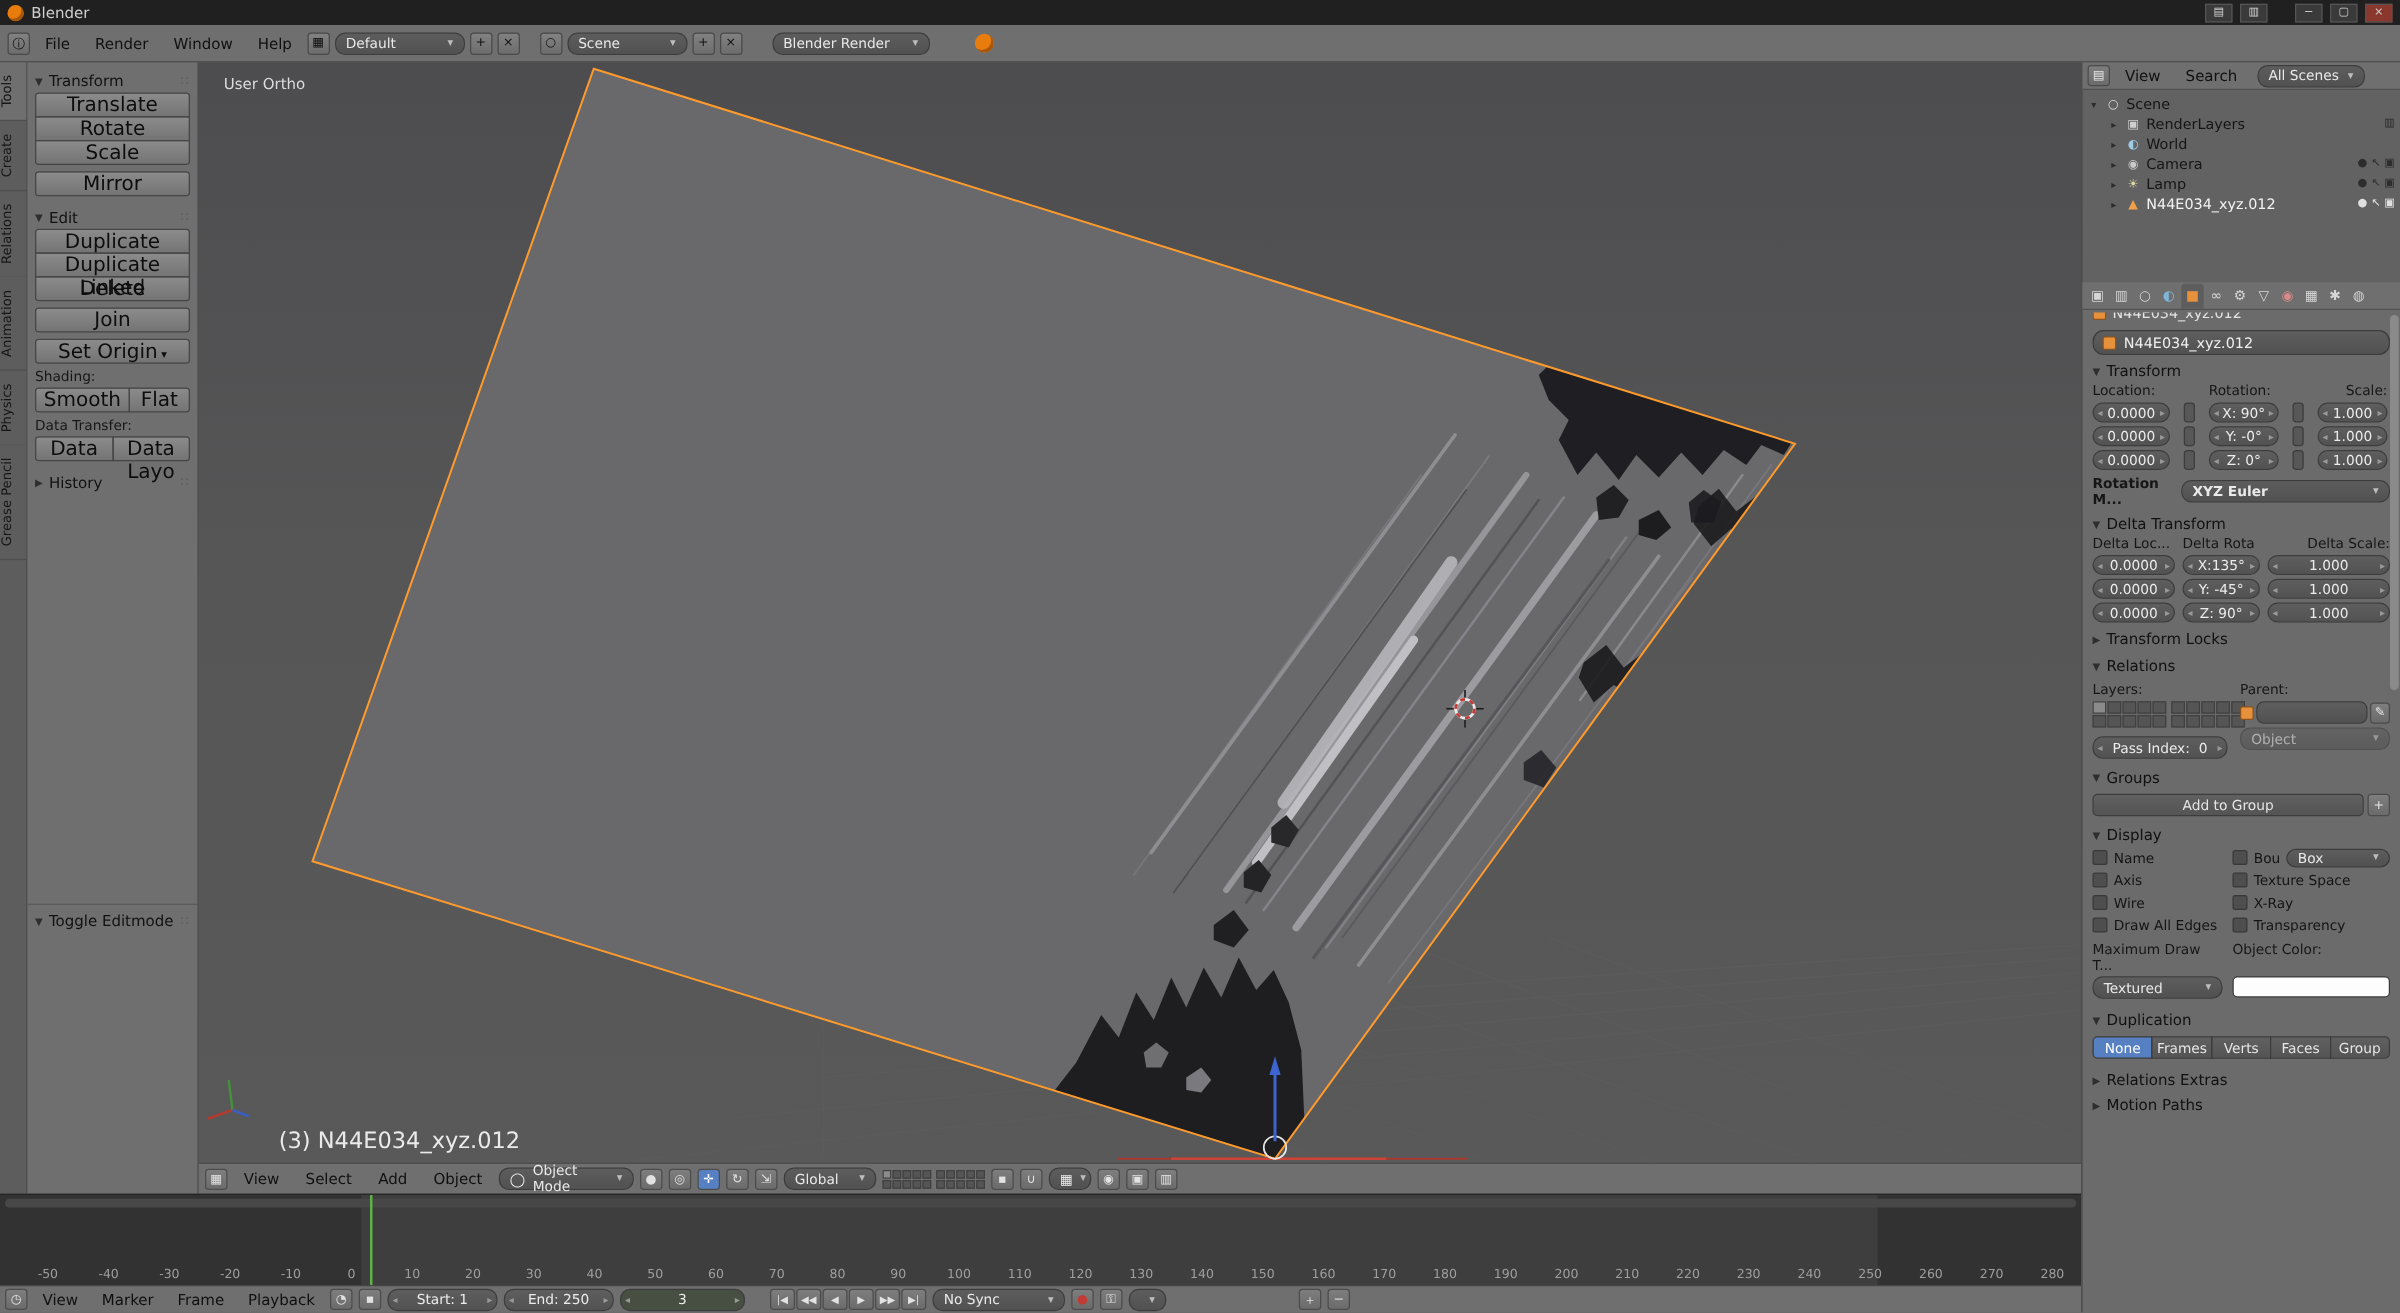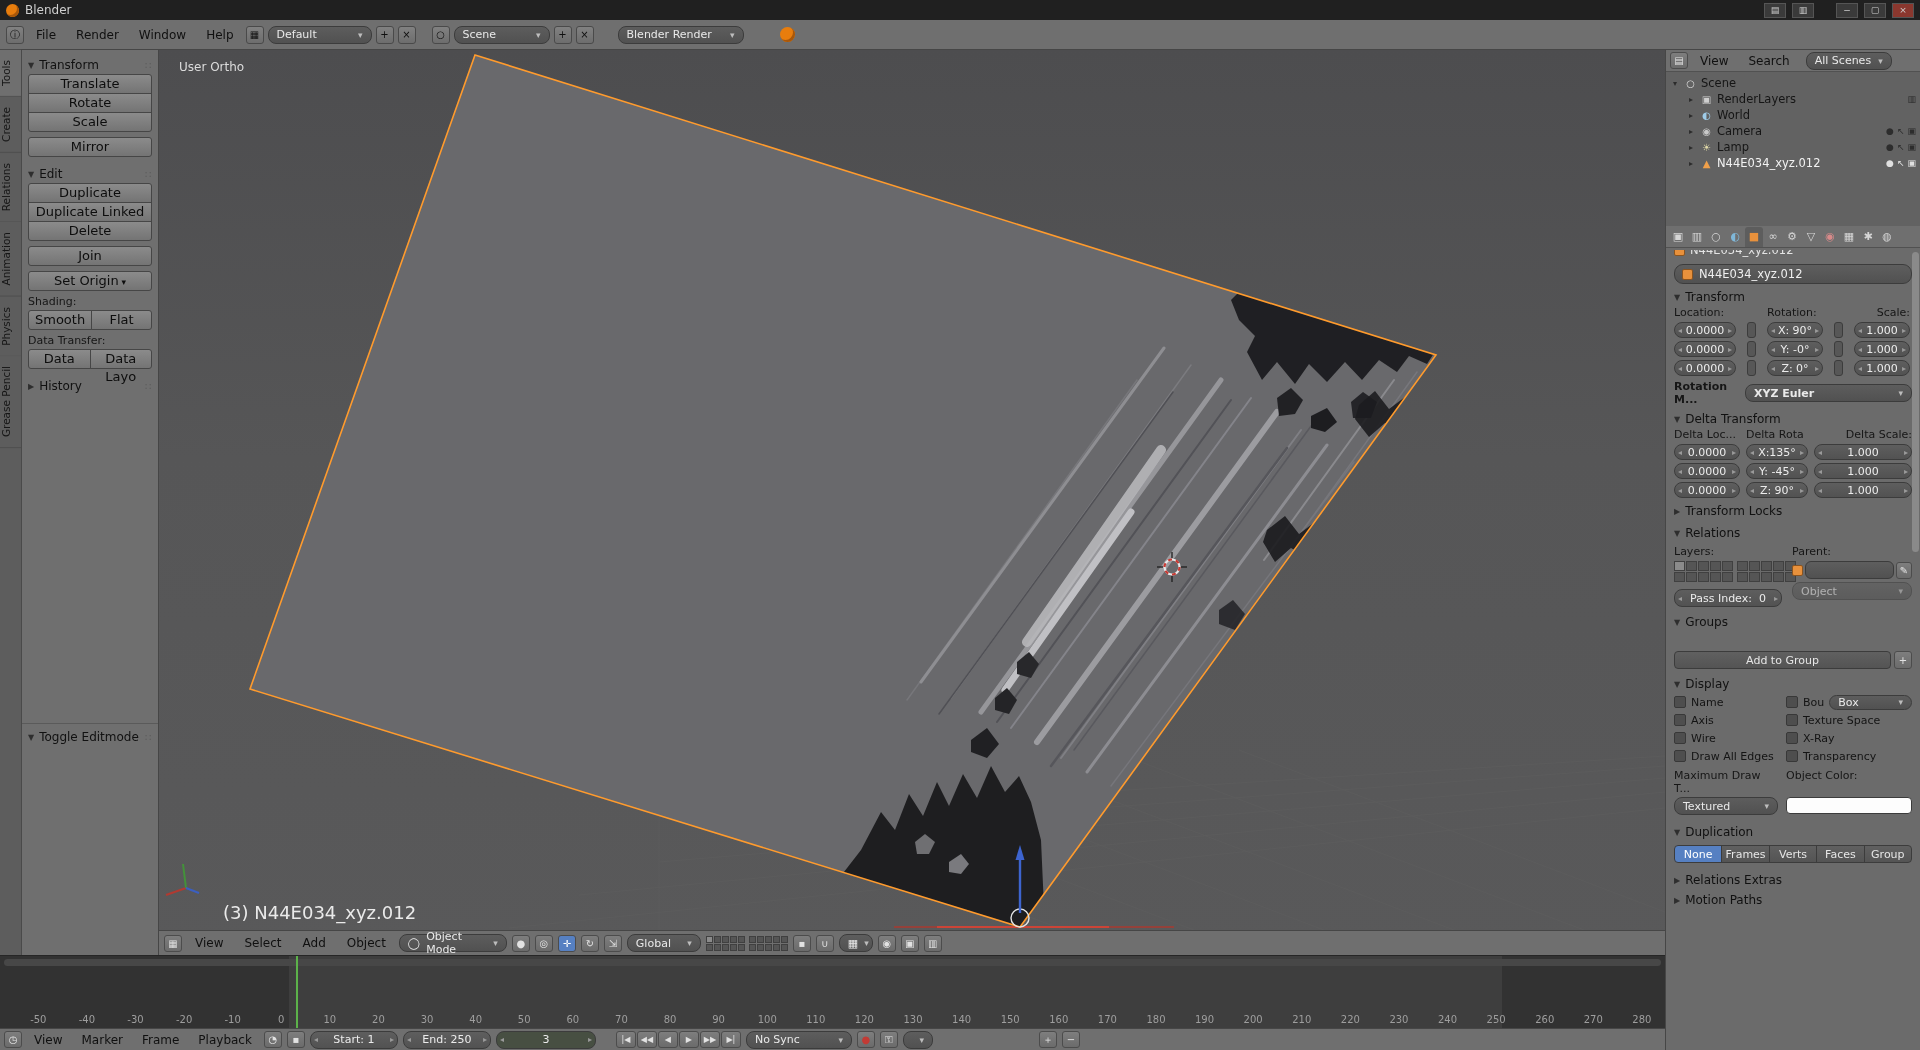--- a/index.html
+++ b/index.html
@@ -2,21 +2,21 @@
 <html><head>
 <meta charset="utf-8">
 <style>
   * { margin:0; padding:0; box-sizing:border-box; }
   html,body { width:1920px; height:1050px; overflow:hidden; background:#6b6b6b;
     font-family:"DejaVu Sans", sans-serif; font-size:12px; color:#1a1a1a; }
   #app { position:relative; width:1920px; height:1050px; }
 
   
   .lbtn { background:linear-gradient(#8b8b8b,#747474); border:1px solid #464646;
-    border-radius:3px; color:#0d0d0d; font-size:13px; height:20px; line-height:18px;
+    border-radius:3px; color:#0d0d0d; font-size:16px; height:20px; line-height:18px;
     text-align:center; padding:0 6px; }
   .stackg .lbtn { border-radius:0; margin-top:-1px; }
   .stackg .lbtn:first-child { border-radius:3px 3px 0 0; margin-top:0; }
   .stackg .lbtn:last-child { border-radius:0 0 3px 3px; }
   .menufield { background:linear-gradient(#5d5d5d,#515151); border:1px solid #3c3c3c;
     border-radius:8px; color:#e9e9e9; font-size:11px; height:18px; display:flex;
     align-items:center; padding:0 8px; gap:6px; }
   .menufield::after { content:"▾"; margin-left:auto; font-size:9px; color:#bdbdbd; }
   .nf { background:linear-gradient(#5e5e5e,#525252); border:1px solid #3c3c3c;
     border-radius:8px; color:#ececec; font-size:11px; height:16px; display:flex;
@@ -738,21 +738,21 @@
           </div>
           <div class="menufield dis" style="margin-top:3px">
               <span>Object</span>
             </div>
         </div>
       </div>
 
       <div class="phdr" style="margin-top:6px">
           <span>Groups</span>
         </div>
-      <div style="display:flex;gap:3px;margin-top:20px">
+      <div style="display:flex;gap:3px;margin-top:4px">
         <div class="toggle" style="flex:1;border-radius:4px">Add to Group</div>
         <div class="hicon" style="height:18px">+</div>
       </div>
 
       <div class="phdr" style="margin-top:6px">
           <span>Display</span>
         </div>
       <div class="disp-grid">
         <div>
           <div class="cbrow">

